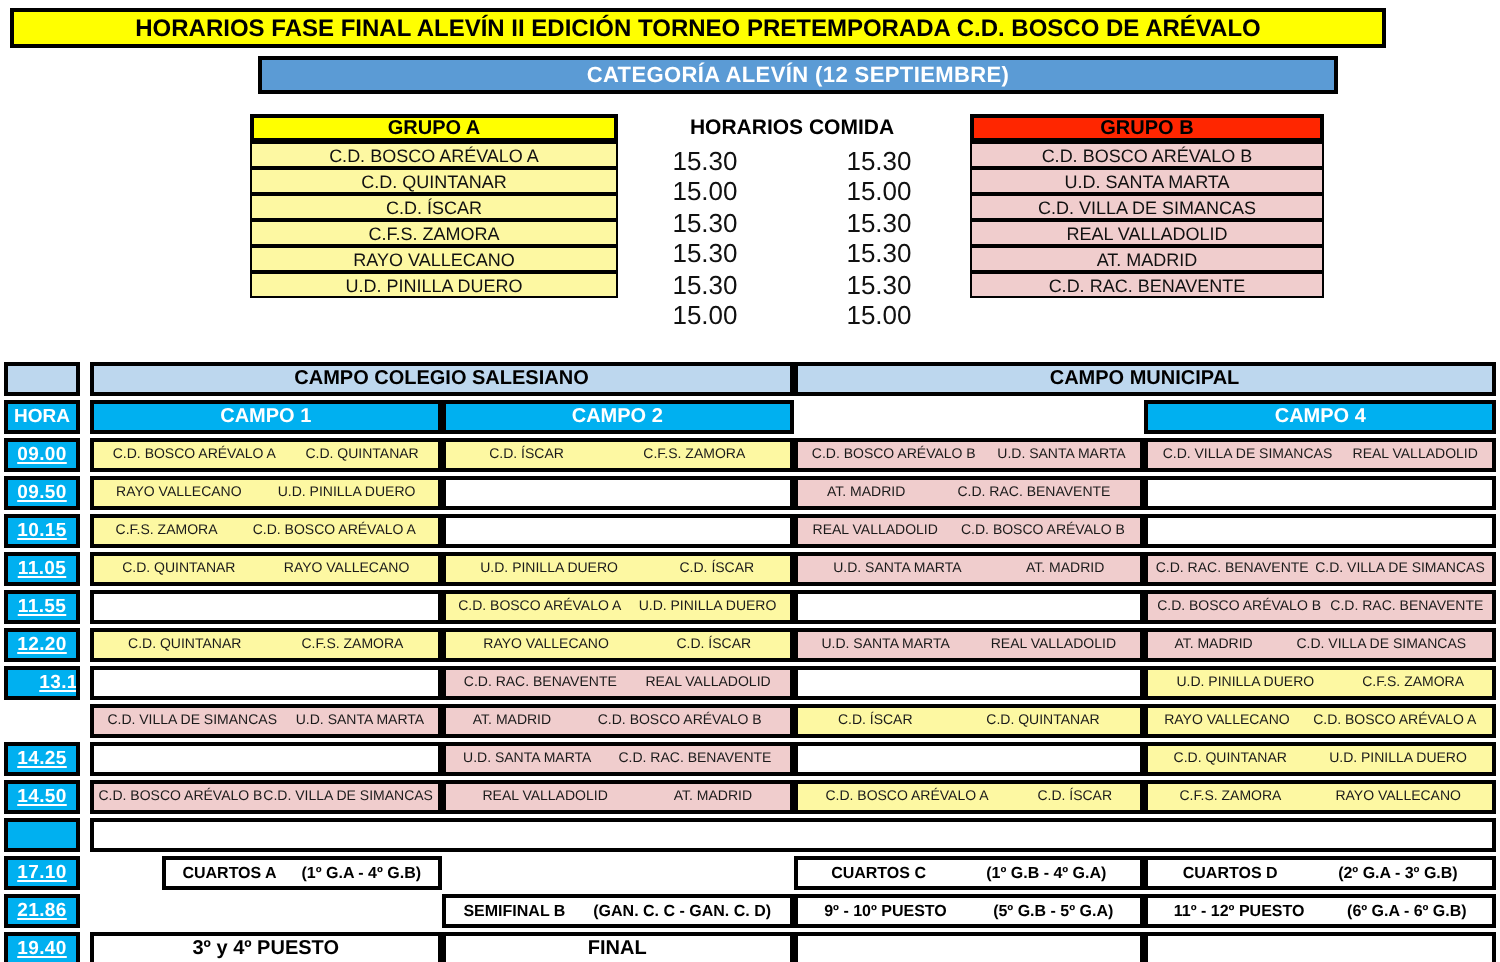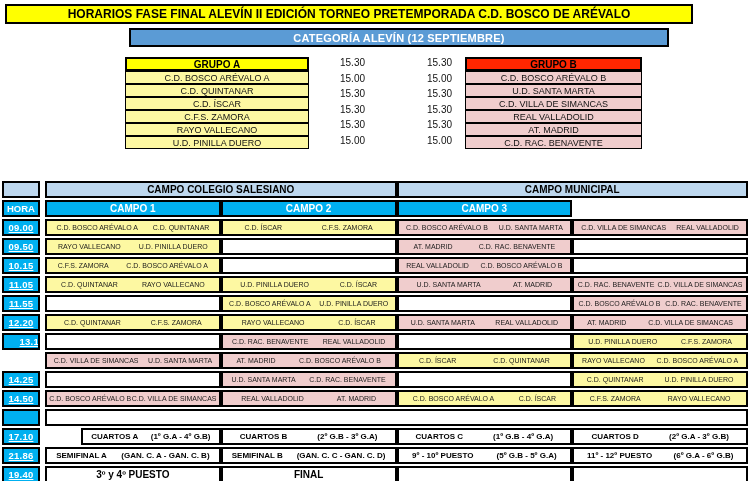--- a/index.html
+++ b/index.html
@@ -12,36 +12,36 @@
     position:absolute;box-sizing:border-box;border:2px solid #000;
     display:flex;align-items:center;justify-content:center;font-weight:bold;
     white-space:nowrap;overflow:hidden;
   }
   #title-bar{left:5px;top:4px;width:688px;height:20px;background:var(--c-title,#FFFF00);font-size:12px;}
   #categoria-bar{left:129px;top:28px;width:540px;height:19px;background:var(--c-banner,#5B9BD5);color:#fff;font-size:11px;letter-spacing:.2px;}
 
   
   .group-table{position:absolute;top:57px;}
   #group-a{left:125px;width:184px;}
-  #group-b{left:465px;width:177px;}
+  #group-b{left:485px;width:177px;}
   .group-row{
     box-sizing:border-box;height:13px;margin-bottom:0;border:1.5px solid #000;
     display:flex;align-items:center;justify-content:center;
     font-size:9px;color:#111;white-space:nowrap;overflow:hidden;
   }
   #group-a .group-row{background:var(--c-yellow-light,#FDF8A2);}
   #group-b .group-row{background:var(--c-pink,#F0CDCD);}
   .group-header{font-weight:bold;font-size:10px;height:14px;border-width:2px;color:#000;}
   #group-a .group-header{background:var(--c-yellow,#FFFF00);}
   #group-b .group-header{background:var(--c-red,#FF2600);}
 
   
   #comida{position:absolute;left:309px;top:57px;width:174px;}
   .comida-header{height:14px;margin-bottom:2.5px;display:flex;align-items:center;justify-content:center;font-weight:bold;font-size:10.5px;white-space:nowrap;}
-  .comida-row{height:13px;margin-bottom:2.5px;display:flex;font-size:10px;color:#111;}
+  .comida-row{height:13px;margin-bottom:2.5px;display:flex;align-items:center;font-size:13px;color:#111;}
   .comida-row span{flex:1;text-align:center;}
 
   
   #schedule{
     position:absolute;left:2px;top:181px;width:746px;
     display:grid;grid-template-columns:38px 5px repeat(4,1fr);
     grid-auto-rows:17px;row-gap:2px;
   }
   .cell{
     box-sizing:border-box;border:2px solid #000;background:#fff;
@@ -71,20 +71,21 @@
   <div class="group-row group-header">GRUPO A</div>
 <div class="group-row">C.D. BOSCO ARÉVALO A</div>
     <div class="group-row">C.D. QUINTANAR</div>
     <div class="group-row">C.D. ÍSCAR</div>
     <div class="group-row">C.F.S. ZAMORA</div>
     <div class="group-row">RAYO VALLECANO</div>
     <div class="group-row">U.D. PINILLA DUERO</div>
   </div>
 
 <div id="comida">
+  <div class="comida-header">HORARIOS COMIDA</div>
 <div class="comida-row">
       <span>15.30</span>
       <span>15.30</span>
     </div>
     <div class="comida-row">
       <span>15.00</span>
       <span>15.00</span>
     </div>
     <div class="comida-row">
       <span>15.30</span>
@@ -114,21 +115,21 @@
     <div class="group-row">C.D. RAC. BENAVENTE</div>
   </div>
 
 <div id="schedule">
   <div class="cell corner" style="grid-row:1;grid-column:1"></div>
   <div class="cell venue" style="grid-row:1;grid-column:5/7">CAMPO MUNICIPAL</div>
   <div class="cell venue" style="grid-row:1;grid-column:3/5">CAMPO COLEGIO SALESIANO</div>
   <div class="cell hora-h" style="grid-row:2;grid-column:1">HORA</div>
   <div class="cell field-h" style="grid-row:2;grid-column:3">CAMPO 1</div>
   <div class="cell field-h" style="grid-row:2;grid-column:4">CAMPO 2</div>
-  <div class="cell field-h" style="grid-row:2;grid-column:5">CAMPO 3</div>
+  <div class="cell field-h" style="grid-row:2;grid-column:6">CAMPO 4</div>
 <div class="cell time" style="grid-area: 3 / 1;">09.00</div>
     <div class="cell match g-A" style="grid-area: 3 / 3;">
       <span>C.D. BOSCO ARÉVALO A</span>
       <span>C.D. QUINTANAR</span>
     </div>
     <div class="cell match g-A" style="grid-area: 3 / 4;">
       <span>C.D. ÍSCAR</span>
       <span>C.F.S. ZAMORA</span>
     </div>
     <div class="cell match g-B" style="grid-area: 3 / 5;">
@@ -262,37 +263,29 @@
       <span>C.F.S. ZAMORA</span>
       <span>RAYO VALLECANO</span>
     </div>
     <div class="cell time" style="grid-area: 13 / 1;"></div>
     <div class="cell empty" style="grid-area: 13 / 3 / auto / 7;"></div>
     <div class="cell time" style="grid-area: 14 / 1;">17.10</div>
     <div class="cell fixture" style="grid-area: 14 / 3; margin-left: 36px;">
       <span>CUARTOS A</span>
       <span>(1º G.A - 4º G.B)</span>
     </div>
-    <div class="cell fixture" style="grid-area: 14 / 4;">
-      <span>CUARTOS B</span>
-      <span>(2º G.B - 3º G.A)</span>
-    </div>
     <div class="cell fixture" style="grid-area: 14 / 5;">
       <span>CUARTOS C</span>
       <span>(1º G.B - 4º G.A)</span>
     </div>
     <div class="cell fixture" style="grid-area: 14 / 6;">
       <span>CUARTOS D</span>
       <span>(2º G.A - 3º G.B)</span>
     </div>
     <div class="cell time" style="grid-area: 15 / 1;">21.86</div>
-    <div class="cell fixture" style="grid-area: 15 / 3;">
-      <span>SEMIFINAL A</span>
-      <span>(GAN. C. A - GAN. C. B)</span>
-    </div>
     <div class="cell fixture" style="grid-area: 15 / 4;">
       <span>SEMIFINAL B</span>
       <span>(GAN. C. C - GAN. C. D)</span>
     </div>
     <div class="cell fixture" style="grid-area: 15 / 5;">
       <span>9º - 10º PUESTO</span>
       <span>(5º G.B - 5º G.A)</span>
     </div>
     <div class="cell fixture" style="grid-area: 15 / 6;">
       <span>11º - 12º PUESTO</span>

